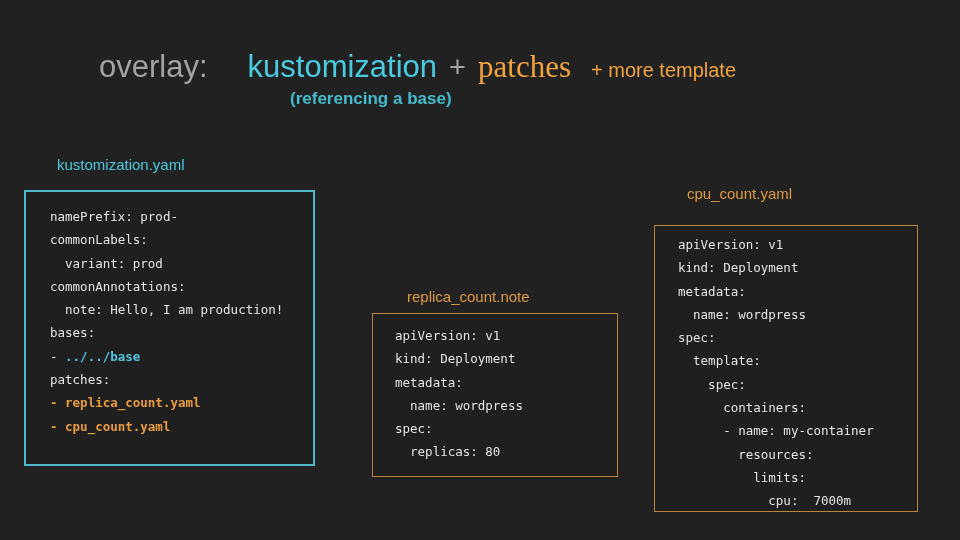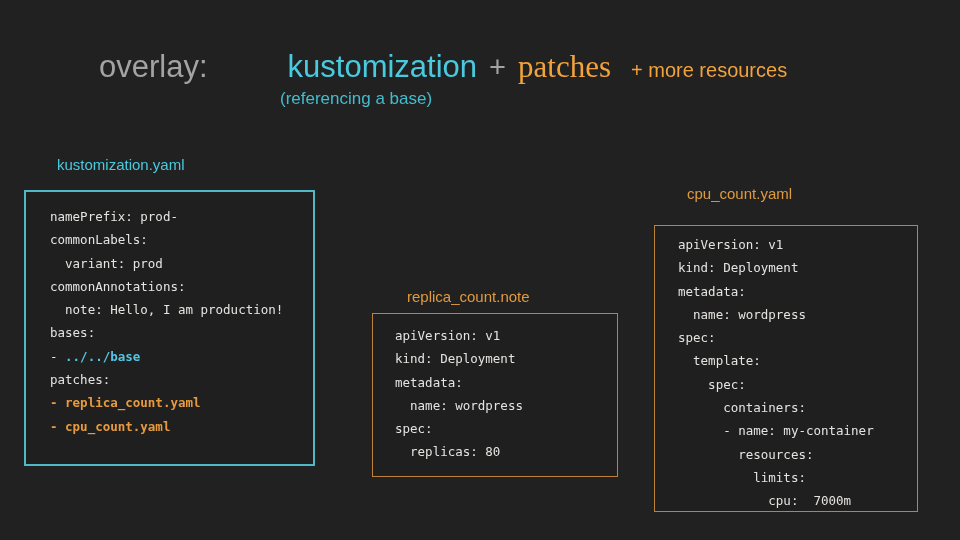--- a/index.html
+++ b/index.html
@@ -26,44 +26,44 @@
     line-height: 1;
   }
   .t-overlay {
     font-size: 31px;
     color: var(--gray, #A3A3A3);
     margin-right: 40px;
   }
   .t-kustomization {
     font-size: 31px;
     color: var(--cyan, #49CADF);
-    margin-left: 40px;
   }
   .t-plus {
     font-size: 29px;
     color: var(--gray, #A3A3A3);
     margin: 0 12px;
   }
   .t-patches {
     font-size: 31px;
     color: var(--orange, #F2A33C);
     font-family: Liberation Serif, serif;
   }
   .t-more {
     font-size: 20px;
     color: var(--orange, #F2A33C);
     margin-left: 20px;
   }
   .t-subtitle {
     position: absolute;
-    left: 280px;
+    left: 290px;
     top: 89px;
     font-size: 17px;
     line-height: 20px;
     color: var(--cyan_dim, #43BCCD);
+    font-weight: bold;
   }
   
   .file-label {
     position: absolute;
     font-size: 15px;
     line-height: 20px;
     margin-left: 24px;
   }
   .file-label.cyan  { color: var(--cyan, #49CADF); }
   .file-label.orange{ color: var(--label_orange, #E09A3E); }
@@ -97,21 +97,21 @@
 </head>
 <body>
 
 <div id="stage">
 
   <div class="title-row">
     <span class="t-overlay">overlay:</span>
     <span class="t-kustomization">kustomization</span>
     <span class="t-plus">+</span>
     <span class="t-patches">patches</span>
-    <span class="t-more">+ more resources</span>
+    <span class="t-more">+ more template</span>
   </div>
   <div class="t-subtitle">(referencing a base)</div>
 
   <div id="box-a-label" class="file-label cyan">kustomization.yaml</div>
   <div id="box-a" class="code-box cyan">
     <div id="code-a" class="code"><div class="code-line"><span class="seg-d">namePrefix: prod-</span></div><div class="code-line"><span class="seg-d">commonLabels:</span></div><div class="code-line"><span class="seg-d">  variant: prod</span></div><div class="code-line"><span class="seg-d">commonAnnotations:</span></div><div class="code-line"><span class="seg-d">  note: Hello, I am production!</span></div><div class="code-line"><span class="seg-d">bases:</span></div><div class="code-line"><span class="seg-d">- </span><span class="seg-cy">../../base</span></div><div class="code-line"><span class="seg-d">patches:</span></div><div class="code-line"><span class="seg-or">- replica_count.yaml</span></div><div class="code-line"><span class="seg-or">- cpu_count.yaml</span></div></div>
   </div>
 
   <div id="box-b-label" class="file-label orange">replica_count.note</div>
   <div id="box-b" class="code-box orange">

